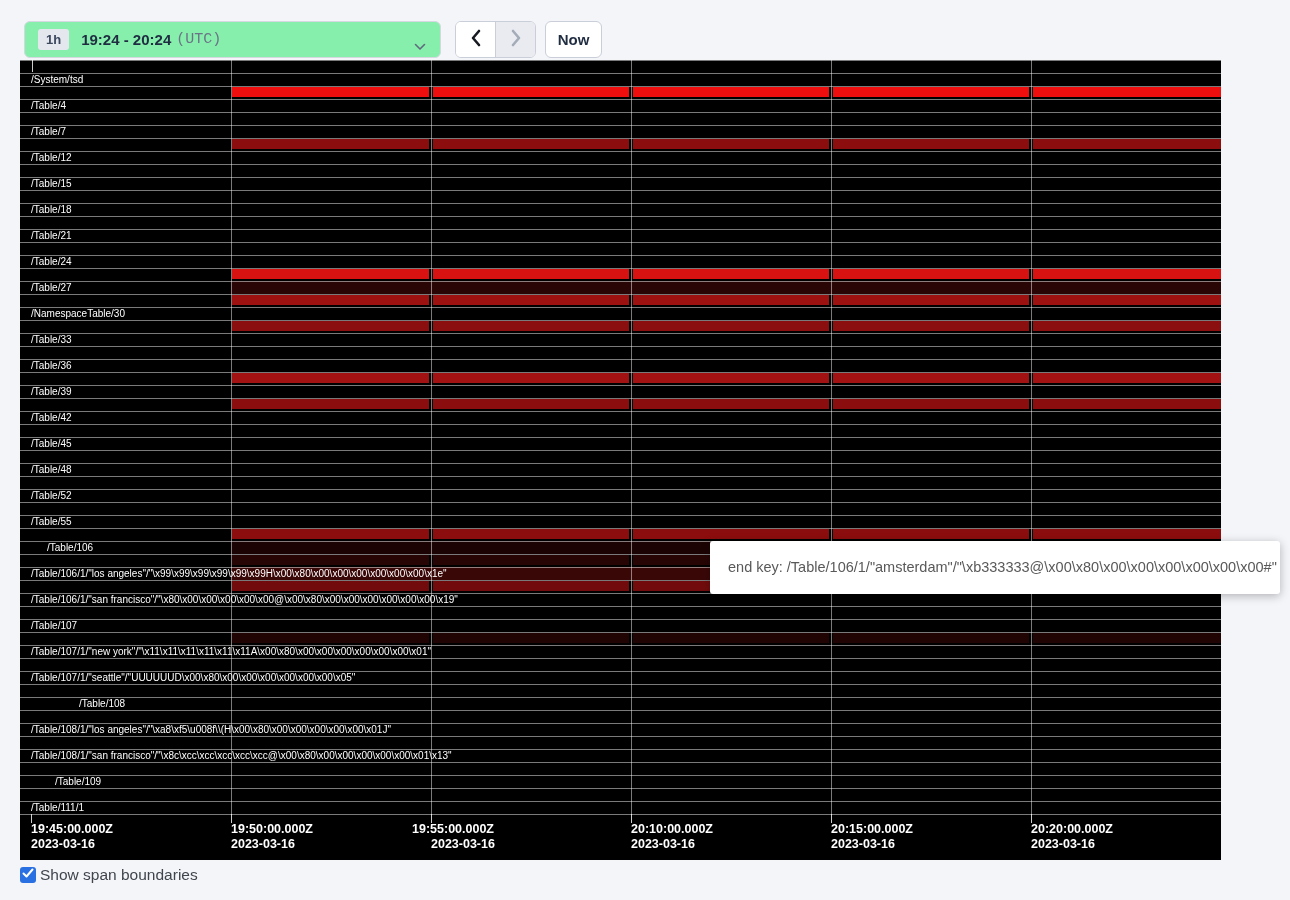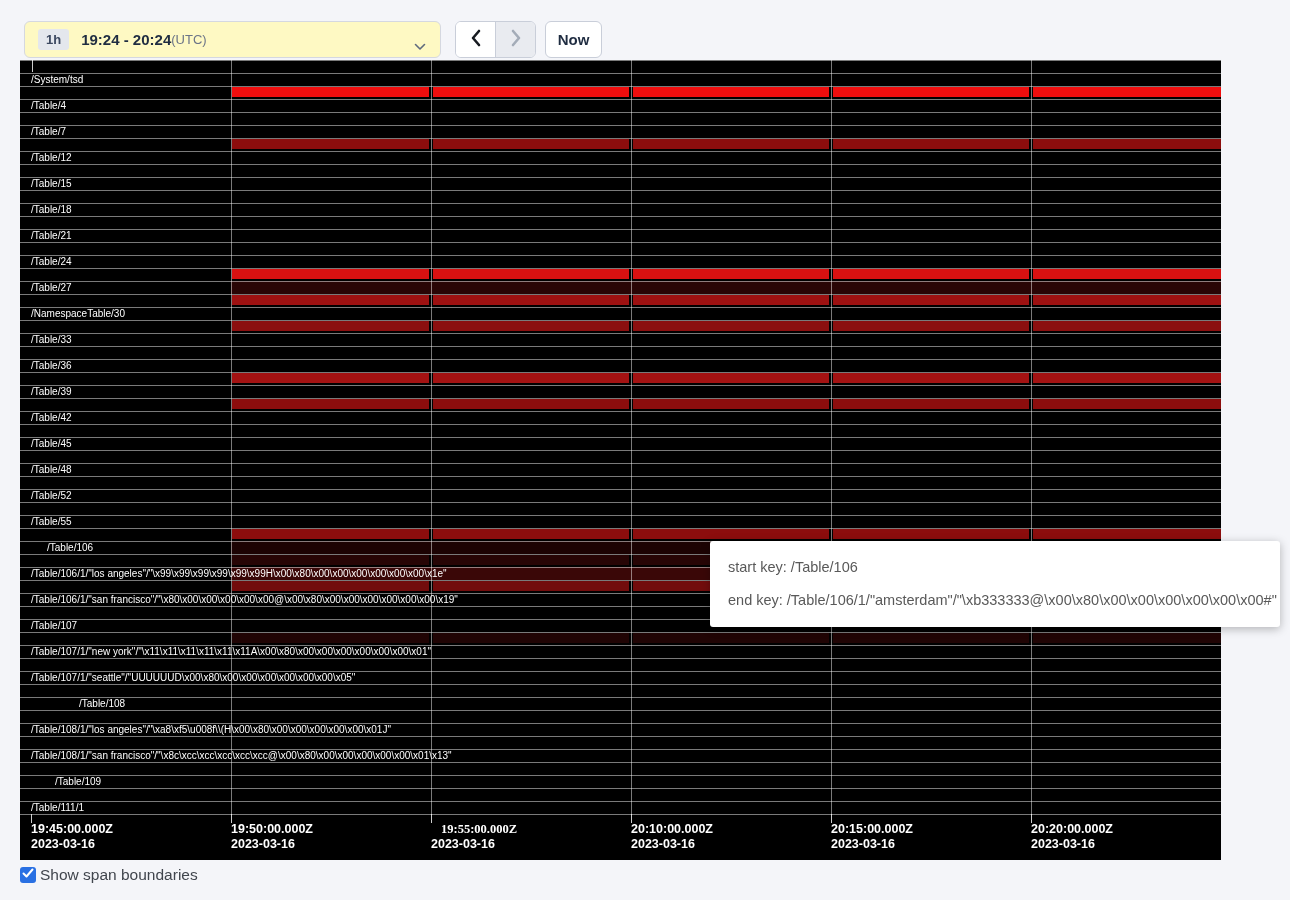--- a/index.html
+++ b/index.html
@@ -1,23 +1,23 @@
 <!DOCTYPE html>
 <html><head>
 <meta charset="utf-8">
 <style>
   html,body{margin:0;padding:0;background:#f4f5f9;font-family:"Liberation Sans","DejaVu Sans",sans-serif;}
   .page{position:relative;width:1290px;height:900px;background:#f4f5f9;overflow:hidden;}
 
   
-  .select{position:absolute;left:24px;top:21px;width:417px;height:37px;background:#fef9c3;
+  .select{position:absolute;left:24px;top:21px;width:417px;height:37px;background:#86efac;
           border:1px solid #d5d8e0;border-radius:6px;box-sizing:border-box;display:flex;align-items:center;cursor:pointer;}
   .badge{margin-left:13px;background:#e4e7ed;border-radius:3px;font-size:13px;font-weight:700;color:#3c4860;padding:3px 8px;}
   .range{margin-left:12px;font-size:15px;font-weight:700;color:#1f2c41;}
-  .zone{font-size:13px;font-weight:400;color:#6b7487;}
+  .zone{margin-left:5px;font-size:15px;font-weight:400;color:#6b7487;font-family:Liberation Mono, monospace;}
   .select .chev{position:absolute;right:14px;top:15px;}
   .navgroup{position:absolute;left:455px;top:21px;width:81px;height:37px;border:1px solid #c9ced9;
             border-radius:6px;box-sizing:border-box;display:flex;overflow:hidden;background:#fff;}
   .navbtn{width:50%;display:flex;align-items:center;justify-content:center;cursor:pointer;}
   .navbtn.prev{background:#fff;border-right:1px solid #c9ced9;}
   .navbtn.next{background:#e9ebf0;}
   .nowbtn{position:absolute;left:545px;top:21px;width:57px;height:37px;background:#fff;border:1px solid #c9ced9;
           border-radius:6px;box-sizing:border-box;font-size:15px;font-weight:700;color:#1f2c41;
           display:flex;align-items:center;justify-content:center;cursor:pointer;}
 
@@ -229,35 +229,34 @@
       <div class="grid-v" style="left: 811px; height: 755px;"></div>
       <div class="grid-v" style="left: 1011px; height: 755px;"></div>
       <div class="tick" style="left: 12px; top: 0px; height: 12px;"></div>
       <div class="tick" style="left: 11px; top: 754px; height: 9px;"></div>
       <div class="axis-time" style="left: 11px; top: 762px;">19:45:00.000Z</div>
       <div class="axis-date" style="left: 11px; top: 777px;">2023-03-16</div>
       <div class="tick" style="left: 211px; top: 754px; height: 9px;"></div>
       <div class="axis-time" style="left: 211px; top: 762px;">19:50:00.000Z</div>
       <div class="axis-date" style="left: 211px; top: 777px;">2023-03-16</div>
       <div class="tick" style="left: 411px; top: 754px; height: 9px;"></div>
-      <div class="axis-time" style="left: 421px; top: 762px; font-family: Liberation Serif, serif;">19:55:00.000Z</div>
+      <div class="axis-time" style="left: 392px; top: 762px;">19:55:00.000Z</div>
       <div class="axis-date" style="left: 411px; top: 777px;">2023-03-16</div>
       <div class="tick" style="left: 611px; top: 754px; height: 9px;"></div>
       <div class="axis-time" style="left: 611px; top: 762px;">20:10:00.000Z</div>
       <div class="axis-date" style="left: 611px; top: 777px;">2023-03-16</div>
       <div class="tick" style="left: 811px; top: 754px; height: 9px;"></div>
       <div class="axis-time" style="left: 811px; top: 762px;">20:15:00.000Z</div>
       <div class="axis-date" style="left: 811px; top: 777px;">2023-03-16</div>
       <div class="tick" style="left: 1011px; top: 754px; height: 9px;"></div>
       <div class="axis-time" style="left: 1011px; top: 762px;">20:20:00.000Z</div>
       <div class="axis-date" style="left: 1011px; top: 777px;">2023-03-16</div>
     </div>
 
   <div class="tooltip">
-      <p>start key: /Table/106</p>
       <p>end key: /Table/106/1/"amsterdam"/"\xb333333@\x00\x80\x00\x00\x00\x00\x00\x00#"</p>
     </div>
 
   <div class="footer">
     <div class="cbx" style="background: rgb(41, 112, 227);">
       <span>
         <svg width="16" height="16" viewBox="0 0 16 16">
             <path d="M3.5 8.5 L6.5 11.5 L12.5 4.5" stroke="#fff" stroke-width="2" fill="none" stroke-linecap="round" stroke-linejoin="round"></path>
           </svg>
       </span>

